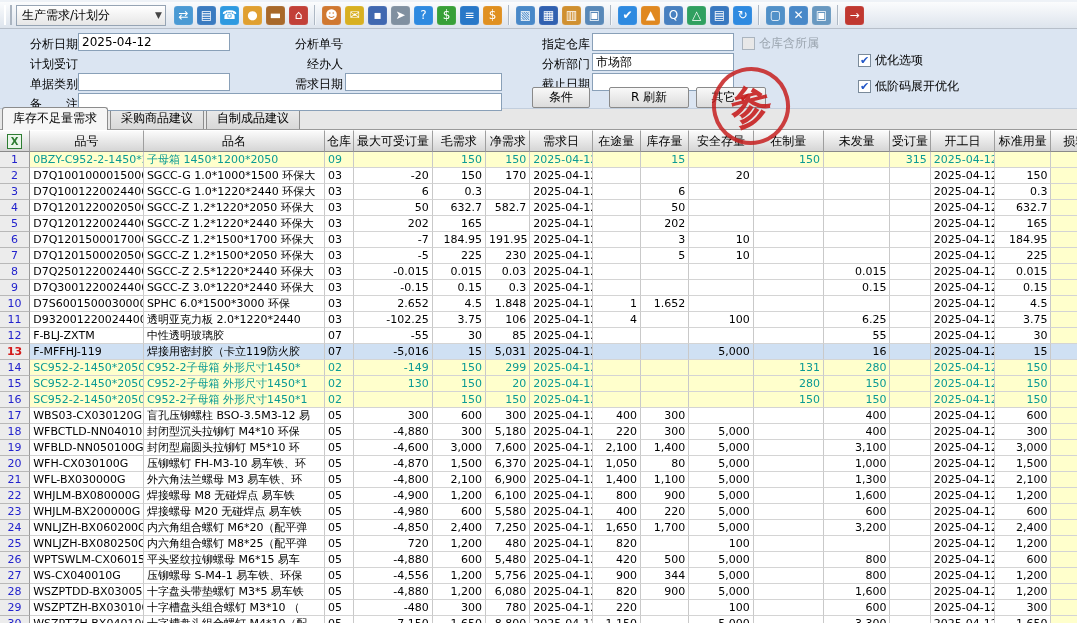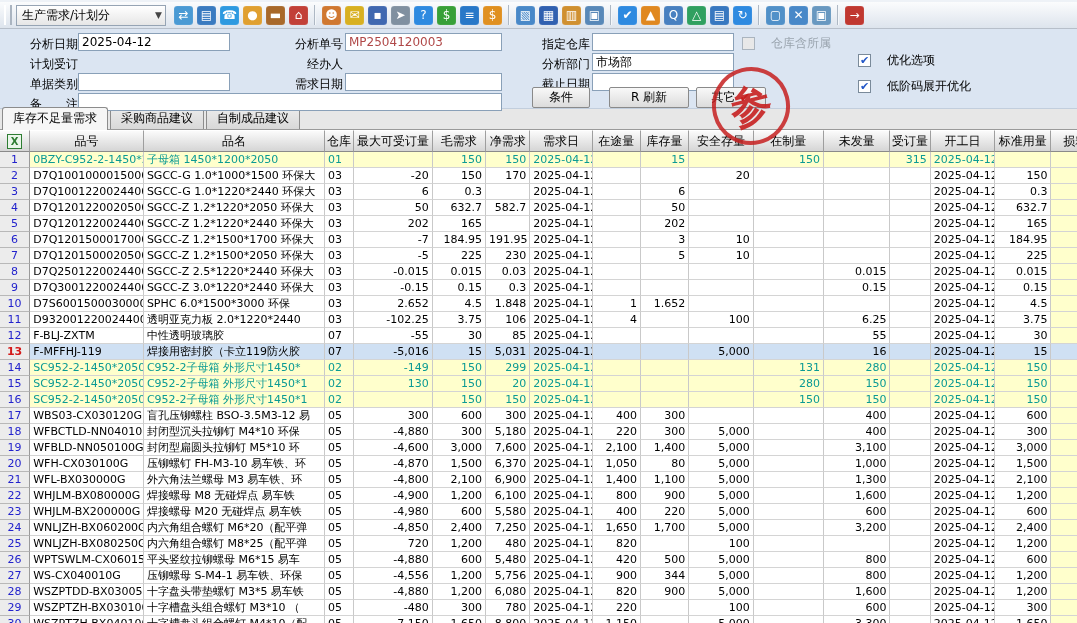--- a/index.html
+++ b/index.html
@@ -22,21 +22,21 @@
   
   .formarea { position:relative; height:79px; background:#dbe5f2; border-bottom:1px solid #c2cedd; }
   .flabel { position:absolute; font-size:12px; color:#000; white-space:nowrap; }
   .finput { position:absolute; height:18px; background:#fff; border:1px solid #89a0b8; font-size:12px;
     padding:0 3px; box-sizing:border-box; font-family:inherit; color:#000; }
   .maroon { color:#b04848; }
   .btn { position:absolute; height:21px; font-size:12px; background:linear-gradient(#f8f8f8,#dcdcdc);
     border:1px solid #8a8a8a; border-radius:2px; display:flex; align-items:center; justify-content:center;
     gap:4px; cursor:default; box-sizing:border-box; }
   .redcheck { color:#cc1f1f; font-weight:bold; font-size:13px; }
-  .cb { position:absolute; display:flex; align-items:center; gap:16px; font-size:12px; }
+  .cb { position:absolute; display:flex; align-items:center; gap:4px; font-size:12px; }
   .cbbox { width:13px; height:13px; background:#fff; border:1px solid #7a8a9a; display:flex; align-items:center;
     justify-content:center; font-size:11px; color:#2458c8; box-sizing:border-box; }
   .cb.disabled { color:#9aa4ae; }
   .cb.disabled .cbbox { background:#e8e8e8; border-color:#aab4be; color:#aab4be; }
   .stamp { position:absolute; left:712px; top:38px; width:70px; height:70px; border:4px solid rgba(198,32,32,.85);
     border-radius:50%; transform:rotate(-14deg); display:flex; align-items:center; justify-content:center;
     color:rgba(198,32,32,.9); font-size:42px; font-weight:bold; z-index:5; font-family:"DejaVu Serif","Liberation Serif",serif; }
 
   
   .tabstrip { height:21px; background:#e7e7e7; display:flex; align-items:flex-end; padding-left:2px;
@@ -114,21 +114,20 @@
 <div class="formarea">
   <span class="flabel" style="left:30px;top:7px">分析日期</span>
   <input class="finput" style="left: 78px; top: 4px; width: 152px;" value="2025-04-12">
   <span class="flabel" style="left:30px;top:27px">计划受订</span>
   <span class="flabel" style="left:30px;top:47px">单据类别</span>
   <input class="finput" style="left: 78px; top: 44px; width: 152px;" value="">
   <span class="flabel" style="left:30px;top:67px">备　　注</span>
   <input class="finput" style="left: 78px; top: 64px; width: 424px;" value="">
 
   <span class="flabel" style="left:295px;top:7px">分析单号</span>
-  <input class="finput maroon" style="left: 345px; top: 4px; width: 157px;" value="MP2504120003">
   <span class="flabel" style="left:307px;top:27px">经办人</span>
   <span class="flabel" style="left:295px;top:47px">需求日期</span>
   <input class="finput" style="left: 345px; top: 44px; width: 157px;" value="">
 
   <span class="flabel" style="left:542px;top:7px">指定仓库</span>
   <input class="finput" style="left: 592px; top: 4px; width: 142px;" value="">
   <span class="flabel" style="left:542px;top:27px">分析部门</span>
   <input class="finput" style="left: 592px; top: 24px; width: 142px;" value="市场部">
   <span class="flabel" style="left:542px;top:47px">截止日期</span>
   <input class="finput" style="left: 592px; top: 44px; width: 142px;" value="">
@@ -205,21 +204,21 @@
           <th>开工日</th>
           <th>标准用量</th>
           <th>损耗量</th>
         </tr>
       </thead>
       <tbody>
         <tr class="row-y">
           <td class="ac rn">1</td>
           <td class="al">0BZY-C952-2-1450*20</td>
           <td class="al">子母箱 1450*1200*2050</td>
-          <td class="al">01</td>
+          <td class="al">09</td>
           <td class="ar"></td>
           <td class="ar">150</td>
           <td class="ar">150</td>
           <td class="ac">2025-04-12</td>
           <td class="ar"></td>
           <td class="ar">15</td>
           <td class="ar"></td>
           <td class="ar">150</td>
           <td class="ar"></td>
           <td class="ar">315</td>

